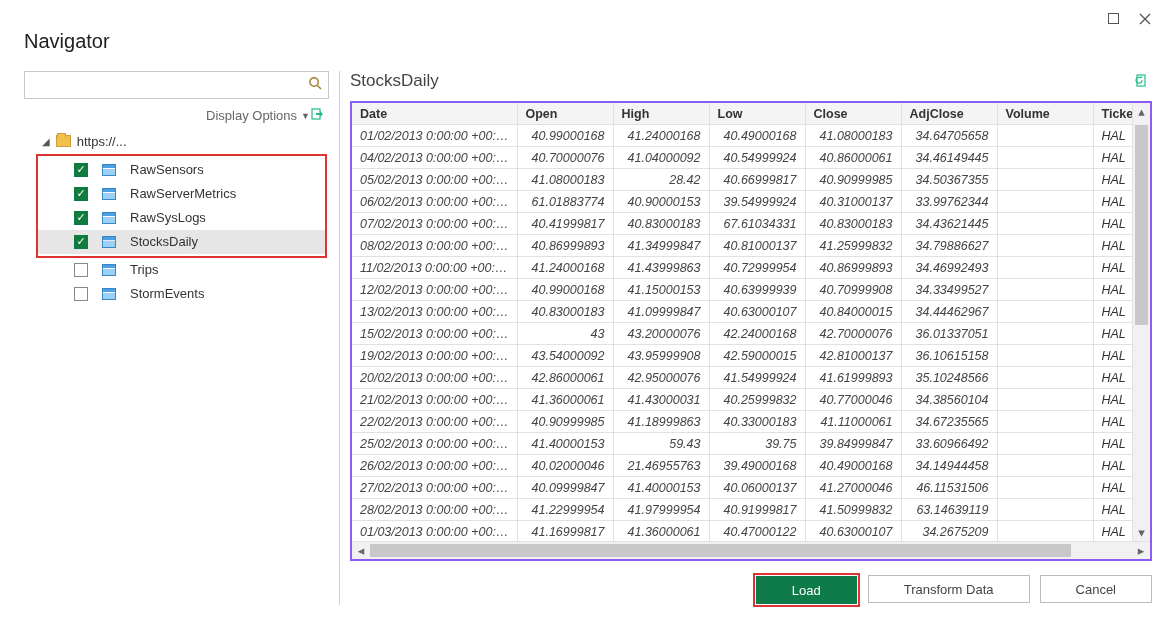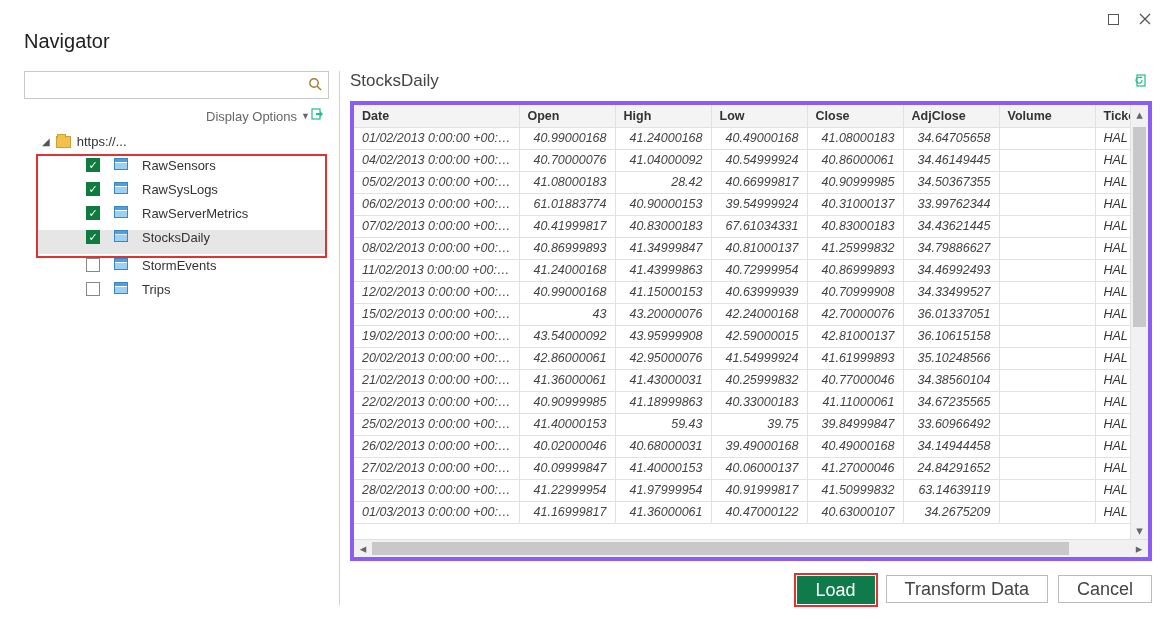--- a/index.html
+++ b/index.html
@@ -83,23 +83,23 @@
     padding-top: 2px;
   }
   .hl-box {
     position: relative;
     border: 2px solid #d33;
     margin-left: 12px;
     margin-right: 2px;
     padding: 2px 0;
   }
   .tree-item {
-    display:flex; gap:14px;
+    display:flex; align-items:center; gap:14px;
     height: 24px;
-    padding-left: 48px;
+    padding-left: 36px;
     cursor:pointer;
   }
   .tree-item.selected { background:#e6e6e6; }
   .tree-item .chk {
     width: 14px; height: 14px; border: 1px solid #888; display:flex; align-items:center; justify-content:center;
     background:#fff;
     flex-shrink:0;
   }
   .tree-item .chk.checked { background:#0f7b3e; border-color:#0f7b3e; }
   .tree-item .chk.checked::after { content:"✓"; color:#fff; font-size:11px; line-height:1; }
@@ -125,21 +125,21 @@
     min-width:0;
   }
   .preview-header {
     display:flex; justify-content:space-between; align-items:center;
     margin-bottom:10px;
   }
   .preview-title { font-size:17px; color:#444; }
   .refresh-ico { color:#2b8; display:flex; align-items:center; justify-content:center; width:18px; height:18px; border:1px solid transparent; cursor:pointer; }
   .grid-wrap {
     flex:1; min-height:0;
-    border:4px solid #8b5cf6;
+    border:2px solid #8b5cf6;
     display:flex; flex-direction:column;
     position:relative;
     justify-content:center;
   }
   .grid {
     flex:1;
     overflow:hidden;
     display:flex;
   }
   .grid table {
@@ -179,21 +179,21 @@
     height:18px; background:#f1f1f1; display:flex; border-top:1px solid #e1e1e1;
   }
   .h-scrollbar .arrow { width:18px; display:flex; align-items:center; justify-content:center; color:#666; cursor:pointer;}
   .h-scrollbar .track { flex:1; position:relative; }
   .h-scrollbar .thumb { position:absolute; top:2px; bottom:2px; left:0; width:92%; background:#c8c8c8; }
   .footer {
     display:flex; justify-content:flex-end; gap:10px;
     padding-top:14px;
   }
   .btn {
-    height:28px; padding: 0 18px; font-size:18px; border:1px solid #bbb; background:#fff; color:#444;
+    height:28px; padding: 0 35px; font-size:13px; border:1px solid #bbb; background:#fff; color:#444;
     display:flex; align-items:center; justify-content:center; cursor:pointer;
   }
   .btn.primary { background:#0f7b4a; color:#fff; border-color:#0f7b4a; }
   .btn-hl { box-shadow: 0 0 0 2px #d33; padding:1px; }
   .btn-hl .btn { margin:0; }
 </style>
 </head>
 <body>
 
 <div class="window">
@@ -246,42 +246,42 @@
         <div class="tree-children">
           <div class="hl-box">
             <div class="tree-item">
               <span class="chk checked"></span>
               <span class="table-ico"></span>
               <span>RawSensors</span>
             </div>
             <div class="tree-item">
               <span class="chk checked"></span>
               <span class="table-ico"></span>
-              <span>RawSysLogs</span>
+              <span>RawServerMetrics</span>
             </div>
             <div class="tree-item">
               <span class="chk checked"></span>
               <span class="table-ico"></span>
-              <span>RawServerMetrics</span>
+              <span>RawSysLogs</span>
             </div>
             <div class="tree-item selected">
               <span class="chk checked"></span>
               <span class="table-ico"></span>
               <span>StocksDaily</span>
             </div>
           </div>
           <div class="tree-item" style="margin-left:14px;">
             <span class="chk"></span>
             <span class="table-ico"></span>
-            <span>StormEvents</span>
+            <span>Trips</span>
           </div>
           <div class="tree-item" style="margin-left:14px;">
             <span class="chk"></span>
             <span class="table-ico"></span>
-            <span>Trips</span>
+            <span>StormEvents</span>
           </div>
         </div>
       </div>
     </div>
 
     <div class="divider"></div>
 
     <div class="right-pane">
       <div class="preview-header">
         <span class="preview-title">StocksDaily</span>
@@ -385,20 +385,30 @@
                     <td class="date">12/02/2013 0:00:00 +00:00</td>
                     <td class="num">40.99000168</td>
                     <td class="num">41.15000153</td>
                     <td class="num">40.63999939</td>
                     <td class="num">40.70999908</td>
                     <td class="num">34.33499527</td>
                     <td class="num"></td>
                     <td class="txt">HAL</td>
                   </tr>
                   <tr>
+                    <td class="date">13/02/2013 0:00:00 +00:00</td>
+                    <td class="num">40.83000183</td>
+                    <td class="num">41.09999847</td>
+                    <td class="num">40.63000107</td>
+                    <td class="num">40.84000015</td>
+                    <td class="num">34.44462967</td>
+                    <td class="num"></td>
+                    <td class="txt">HAL</td>
+                  </tr>
+                  <tr>
                     <td class="date">15/02/2013 0:00:00 +00:00</td>
                     <td class="num">43</td>
                     <td class="num">43.20000076</td>
                     <td class="num">42.24000168</td>
                     <td class="num">42.70000076</td>
                     <td class="num">36.01337051</td>
                     <td class="num"></td>
                     <td class="txt">HAL</td>
                   </tr>
                   <tr>
@@ -447,34 +457,34 @@
                     <td class="num">59.43</td>
                     <td class="num">39.75</td>
                     <td class="num">39.84999847</td>
                     <td class="num">33.60966492</td>
                     <td class="num"></td>
                     <td class="txt">HAL</td>
                   </tr>
                   <tr>
                     <td class="date">26/02/2013 0:00:00 +00:00</td>
                     <td class="num">40.02000046</td>
-                    <td class="num">40.68000031</td>
+                    <td class="num">21.46955763</td>
                     <td class="num">39.49000168</td>
                     <td class="num">40.49000168</td>
                     <td class="num">34.14944458</td>
                     <td class="num"></td>
                     <td class="txt">HAL</td>
                   </tr>
                   <tr>
                     <td class="date">27/02/2013 0:00:00 +00:00</td>
                     <td class="num">40.09999847</td>
                     <td class="num">41.40000153</td>
                     <td class="num">40.06000137</td>
                     <td class="num">41.27000046</td>
-                    <td class="num">24.84291652</td>
+                    <td class="num">46.11531506</td>
                     <td class="num"></td>
                     <td class="txt">HAL</td>
                   </tr>
                   <tr>
                     <td class="date">28/02/2013 0:00:00 +00:00</td>
                     <td class="num">41.22999954</td>
                     <td class="num">41.97999954</td>
                     <td class="num">40.91999817</td>
                     <td class="num">41.50999832</td>
                     <td class="num">63.14639119</td>

